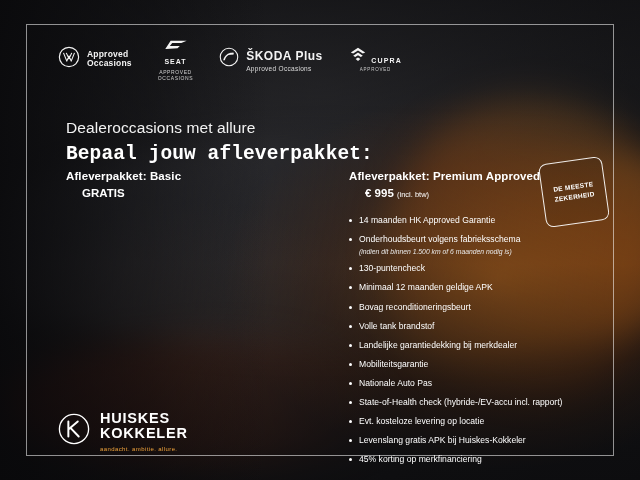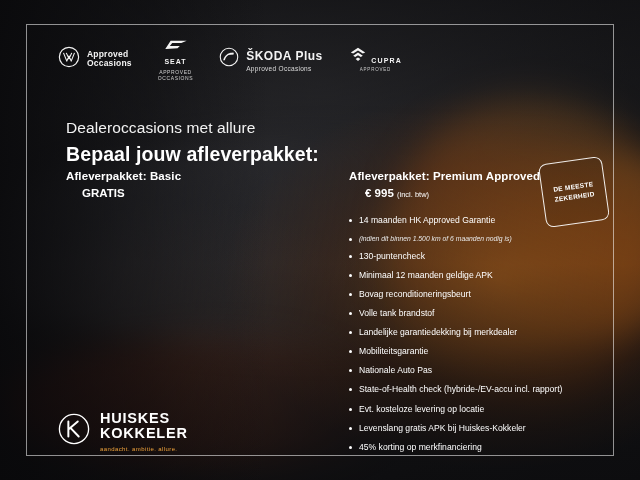--- a/index.html
+++ b/index.html
@@ -162,20 +162,21 @@
     font-weight: normal;
     color: #f2f2f2;
     letter-spacing: 0.1px;
   }
   .headline {
     font-size: 19.5px;
     font-weight: bold;
     color: #ffffff;
     margin-top: 6px;
     letter-spacing: 0.1px;
+    font-family: Liberation Mono, monospace;
   }
 
   
   .col {
     position: absolute;
     top: 170px;
   }
   .col-left { left: 66px; width: 240px; }
   .col-right { left: 349px; width: 250px; }
 
@@ -367,20 +368,21 @@
 
   <div class="col col-right">
     <div class="pkg-title">Afleverpakket: Premium Approved</div>
     <div class="pkg-price">
       <span>€ 995</span>
       <span class="vat">(incl. btw)</span>
     </div>
     <ul class="features">
       <li><span>14 maanden HK Approved Garantie</span></li>
       <li>
+        <span>Onderhoudsbeurt volgens fabrieksschema</span>
         <span class="note">(indien dit binnen 1.500 km of 6 maanden nodig is)</span>
       </li>
       <li><span>130-puntencheck</span></li>
       <li><span>Minimaal 12 maanden geldige APK</span></li>
       <li><span>Bovag reconditioneringsbeurt</span></li>
       <li><span>Volle tank brandstof</span></li>
       <li><span>Landelijke garantiedekking bij merkdealer</span></li>
       <li><span>Mobiliteitsgarantie</span></li>
       <li><span>Nationale Auto Pas</span></li>
       <li><span>State-of-Health check (hybride-/EV-accu incl. rapport)</span></li>

